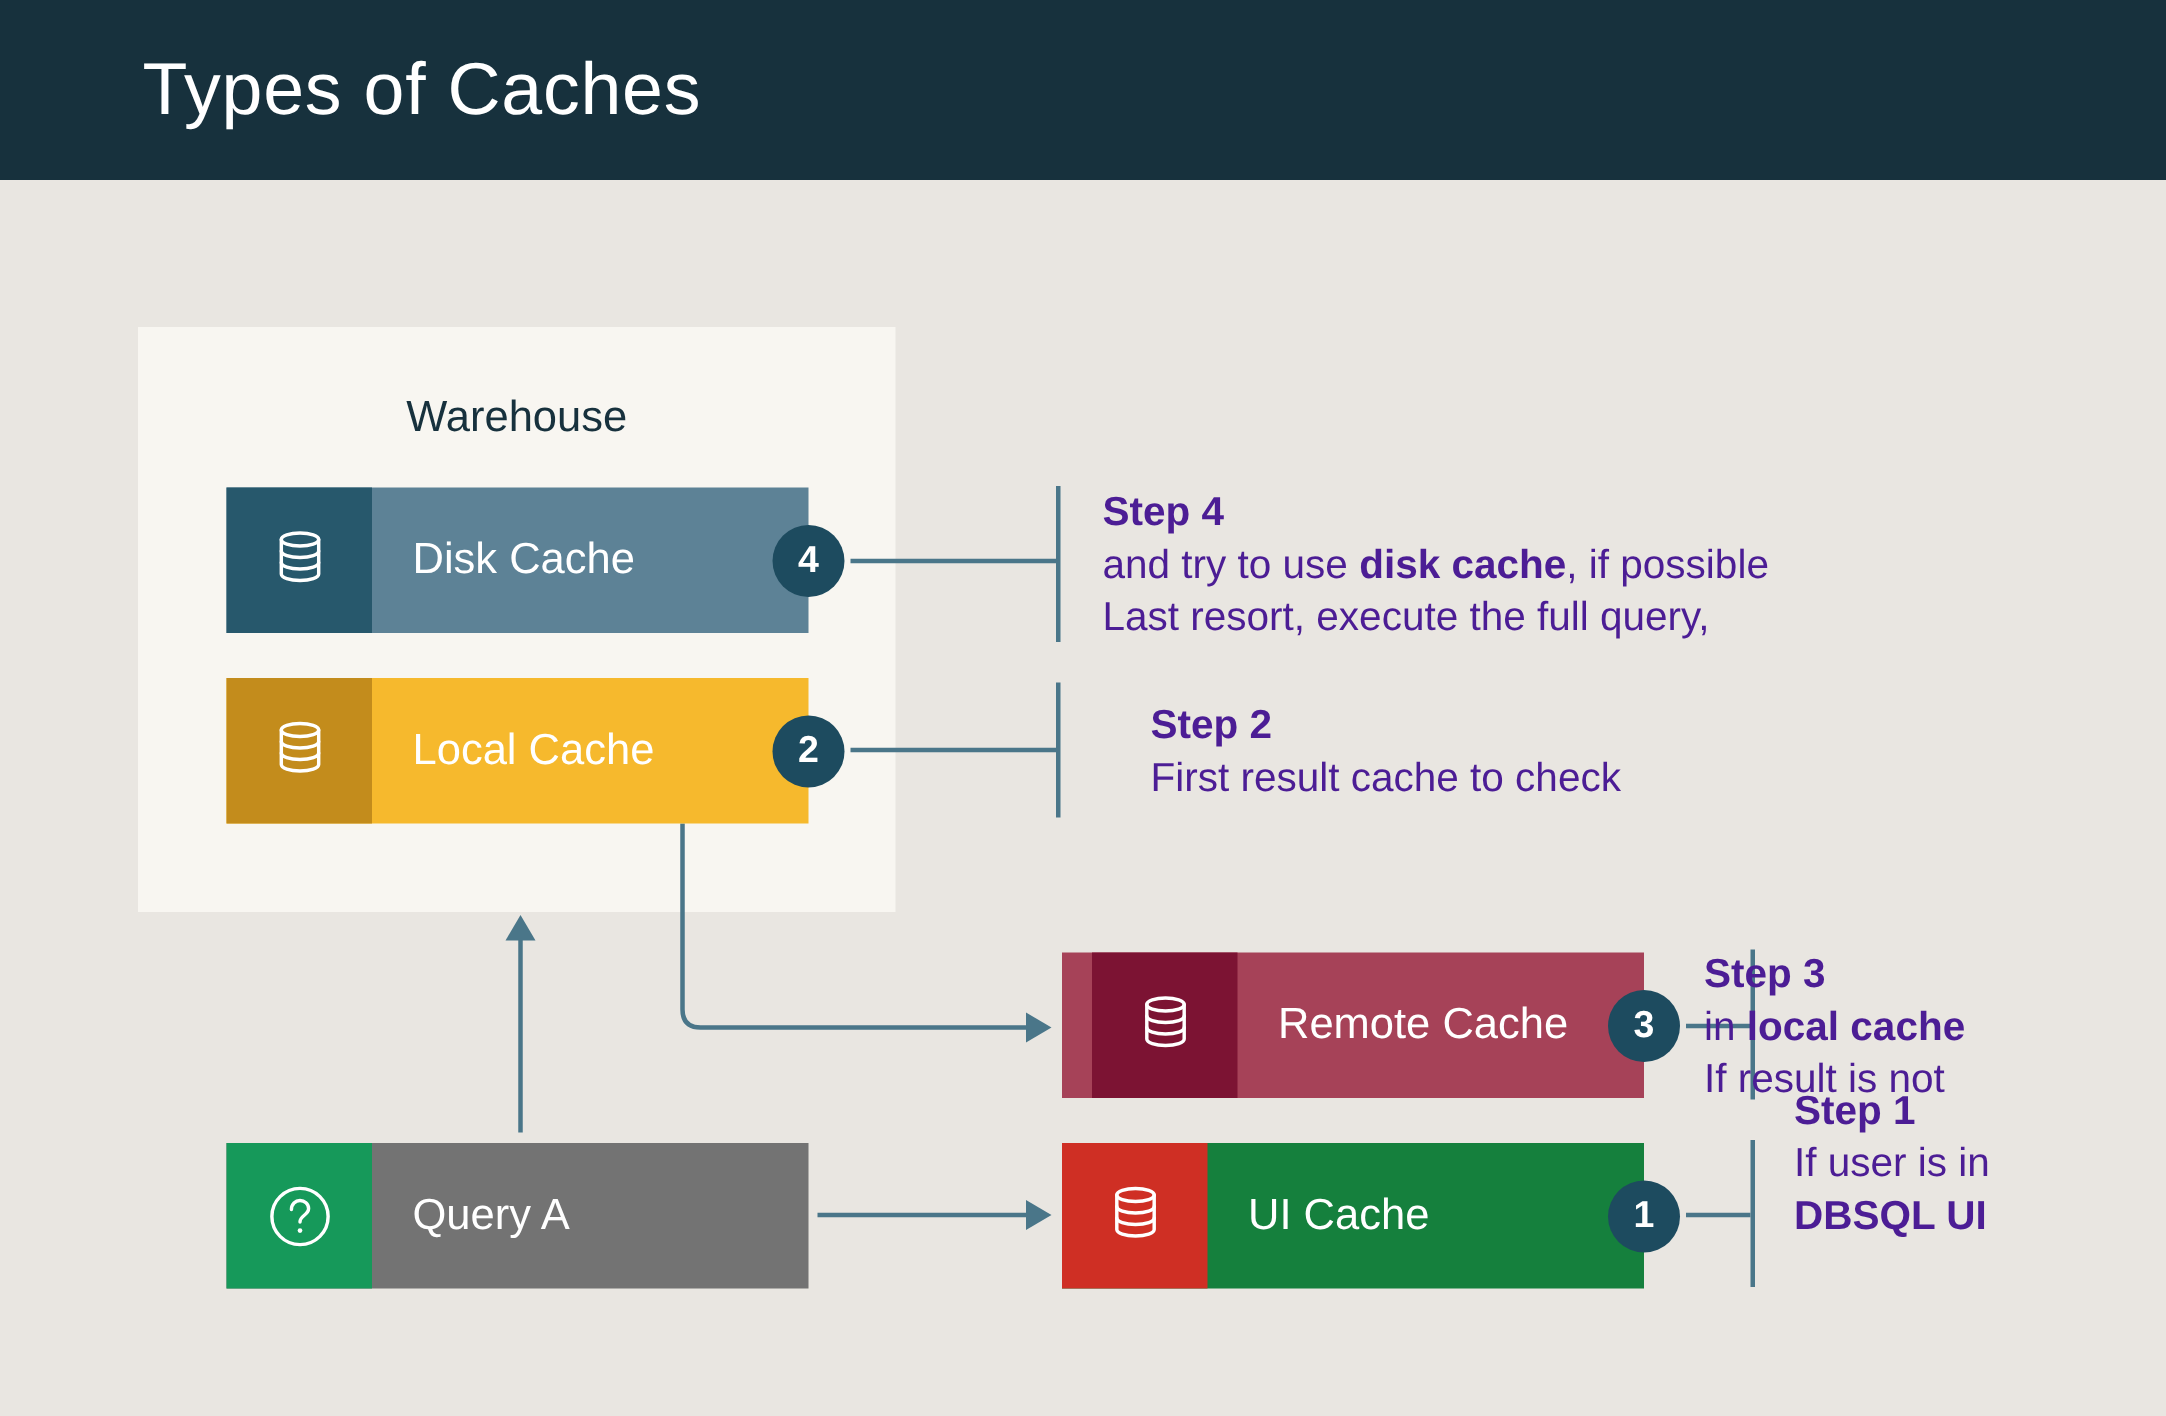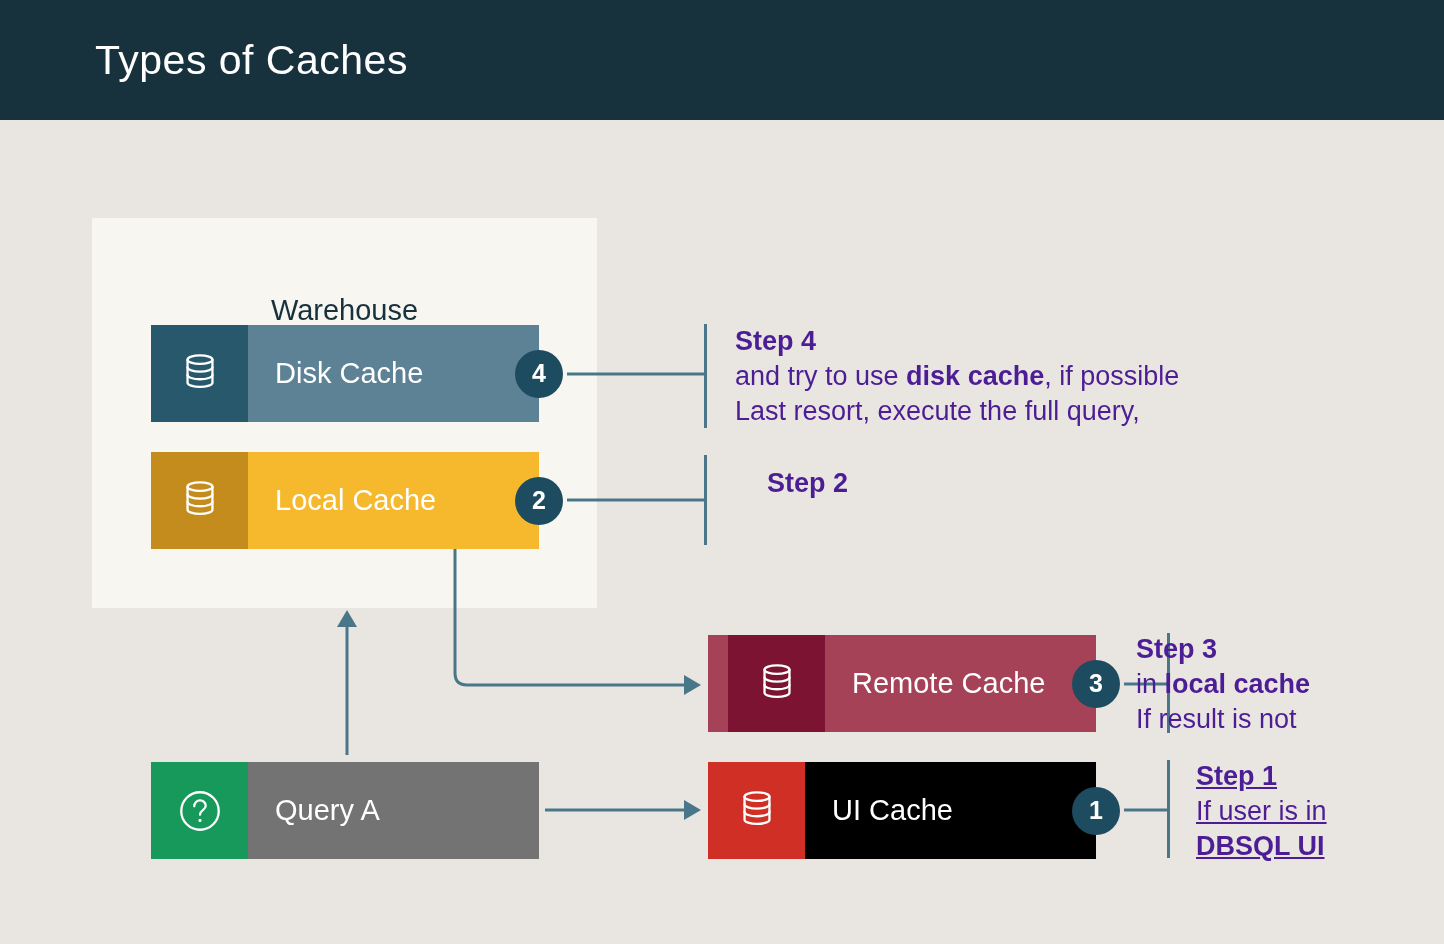--- a/index.html
+++ b/index.html
@@ -18,41 +18,40 @@
     position: absolute;
     top: 0; left: 0;
     width: 100%; height: 120px;
     background: #17313d;
     display: flex;
     align-items: center;
     padding-left: 95px;
   }
   .header-title {
     color: #ffffff;
-    font-size: 41px;
+    font-size: 49px;
     font-weight: 500;
     letter-spacing: 0.5px;
   }
 
   
   .warehouse-card {
     position: absolute;
     left: 92px; top: 218px;
     width: 505px; height: 390px;
     background: #f8f6f1;
   }
   .warehouse-label {
     position: absolute;
     top: 44px; left: 0;
     width: 100%;
     text-align: center;
     font-size: 29px;
     font-weight: 500;
     color: #17313d;
-    margin-top: 32px;
   }
 
   
   .bar {
     position: absolute;
     width: 388px; height: 97px;
     display: flex;
     align-items: stretch;
   }
   .icon-box {
@@ -84,21 +83,21 @@
     align-items: center;
     justify-content: center;
   }
 
   #bar-disk   { left: 151px; top: 325px; background: #5d8296; }
   #bar-disk .icon-box   { background: #27586c; }
   #bar-local  { left: 151px; top: 452px; background: #f6b92d; }
   #bar-local .icon-box  { background: #c38c1c; }
   #bar-remote { left: 708px; top: 635px; background: #a64258; padding-left: 20px; }
   #bar-remote .icon-box { background: #7c1333; }
-  #bar-ui     { left: 708px; top: 762px; background: #000000; }
+  #bar-ui     { left: 708px; top: 762px; background: #15803d; }
   #bar-ui .icon-box     { background: #cf2f24; }
   #bar-query  { left: 151px; top: 762px; background: #737373; }
   #bar-query .icon-box  { background: #16995a; }
 
   
   .vline {
     position: absolute;
     width: 3px;
     background: #4a7689;
   }
@@ -112,21 +111,21 @@
     color: #4c1d95;
     font-size: 27px;
     line-height: 35px;
     white-space: nowrap;
   }
   .step-title { font-weight: 700; }
   .step strong { font-weight: 700; }
   #step4 { left: 735px;  top: 324px; }
   #step2 { left: 735px;  top: 466px; margin-left: 32px; }
   #step3 { left: 1136px; top: 632px; }
-  #step1 { left: 1196px; top: 759px; text-decoration: underline; }
+  #step1 { left: 1196px; top: 723px; }
 
   
   .connectors {
     position: absolute;
     top: 0; left: 0;
     pointer-events: none;
   }
   .connectors line, .connectors path {
     stroke: #4a7689;
     stroke-width: 3;
@@ -233,20 +232,21 @@
   <div class="vline" id="vline-step1"></div>
 
   <div class="step" id="step4">
     <div class="step-title">Step 4</div>
     <div><span>and try to use </span><strong>disk cache</strong><span>, if possible</span></div>
     <div>Last resort, execute the full query,</div>
   </div>
 
   <div class="step" id="step2">
     <div class="step-title">Step 2</div>
+    <div>First result cache to check</div>
   </div>
 
   <div class="step" id="step3">
     <div class="step-title">Step 3</div>
     <div><span>in </span><strong>local cache</strong></div>
     <div>If result is not</div>
   </div>
 
   <div class="step" id="step1">
     <div class="step-title">Step 1</div>

